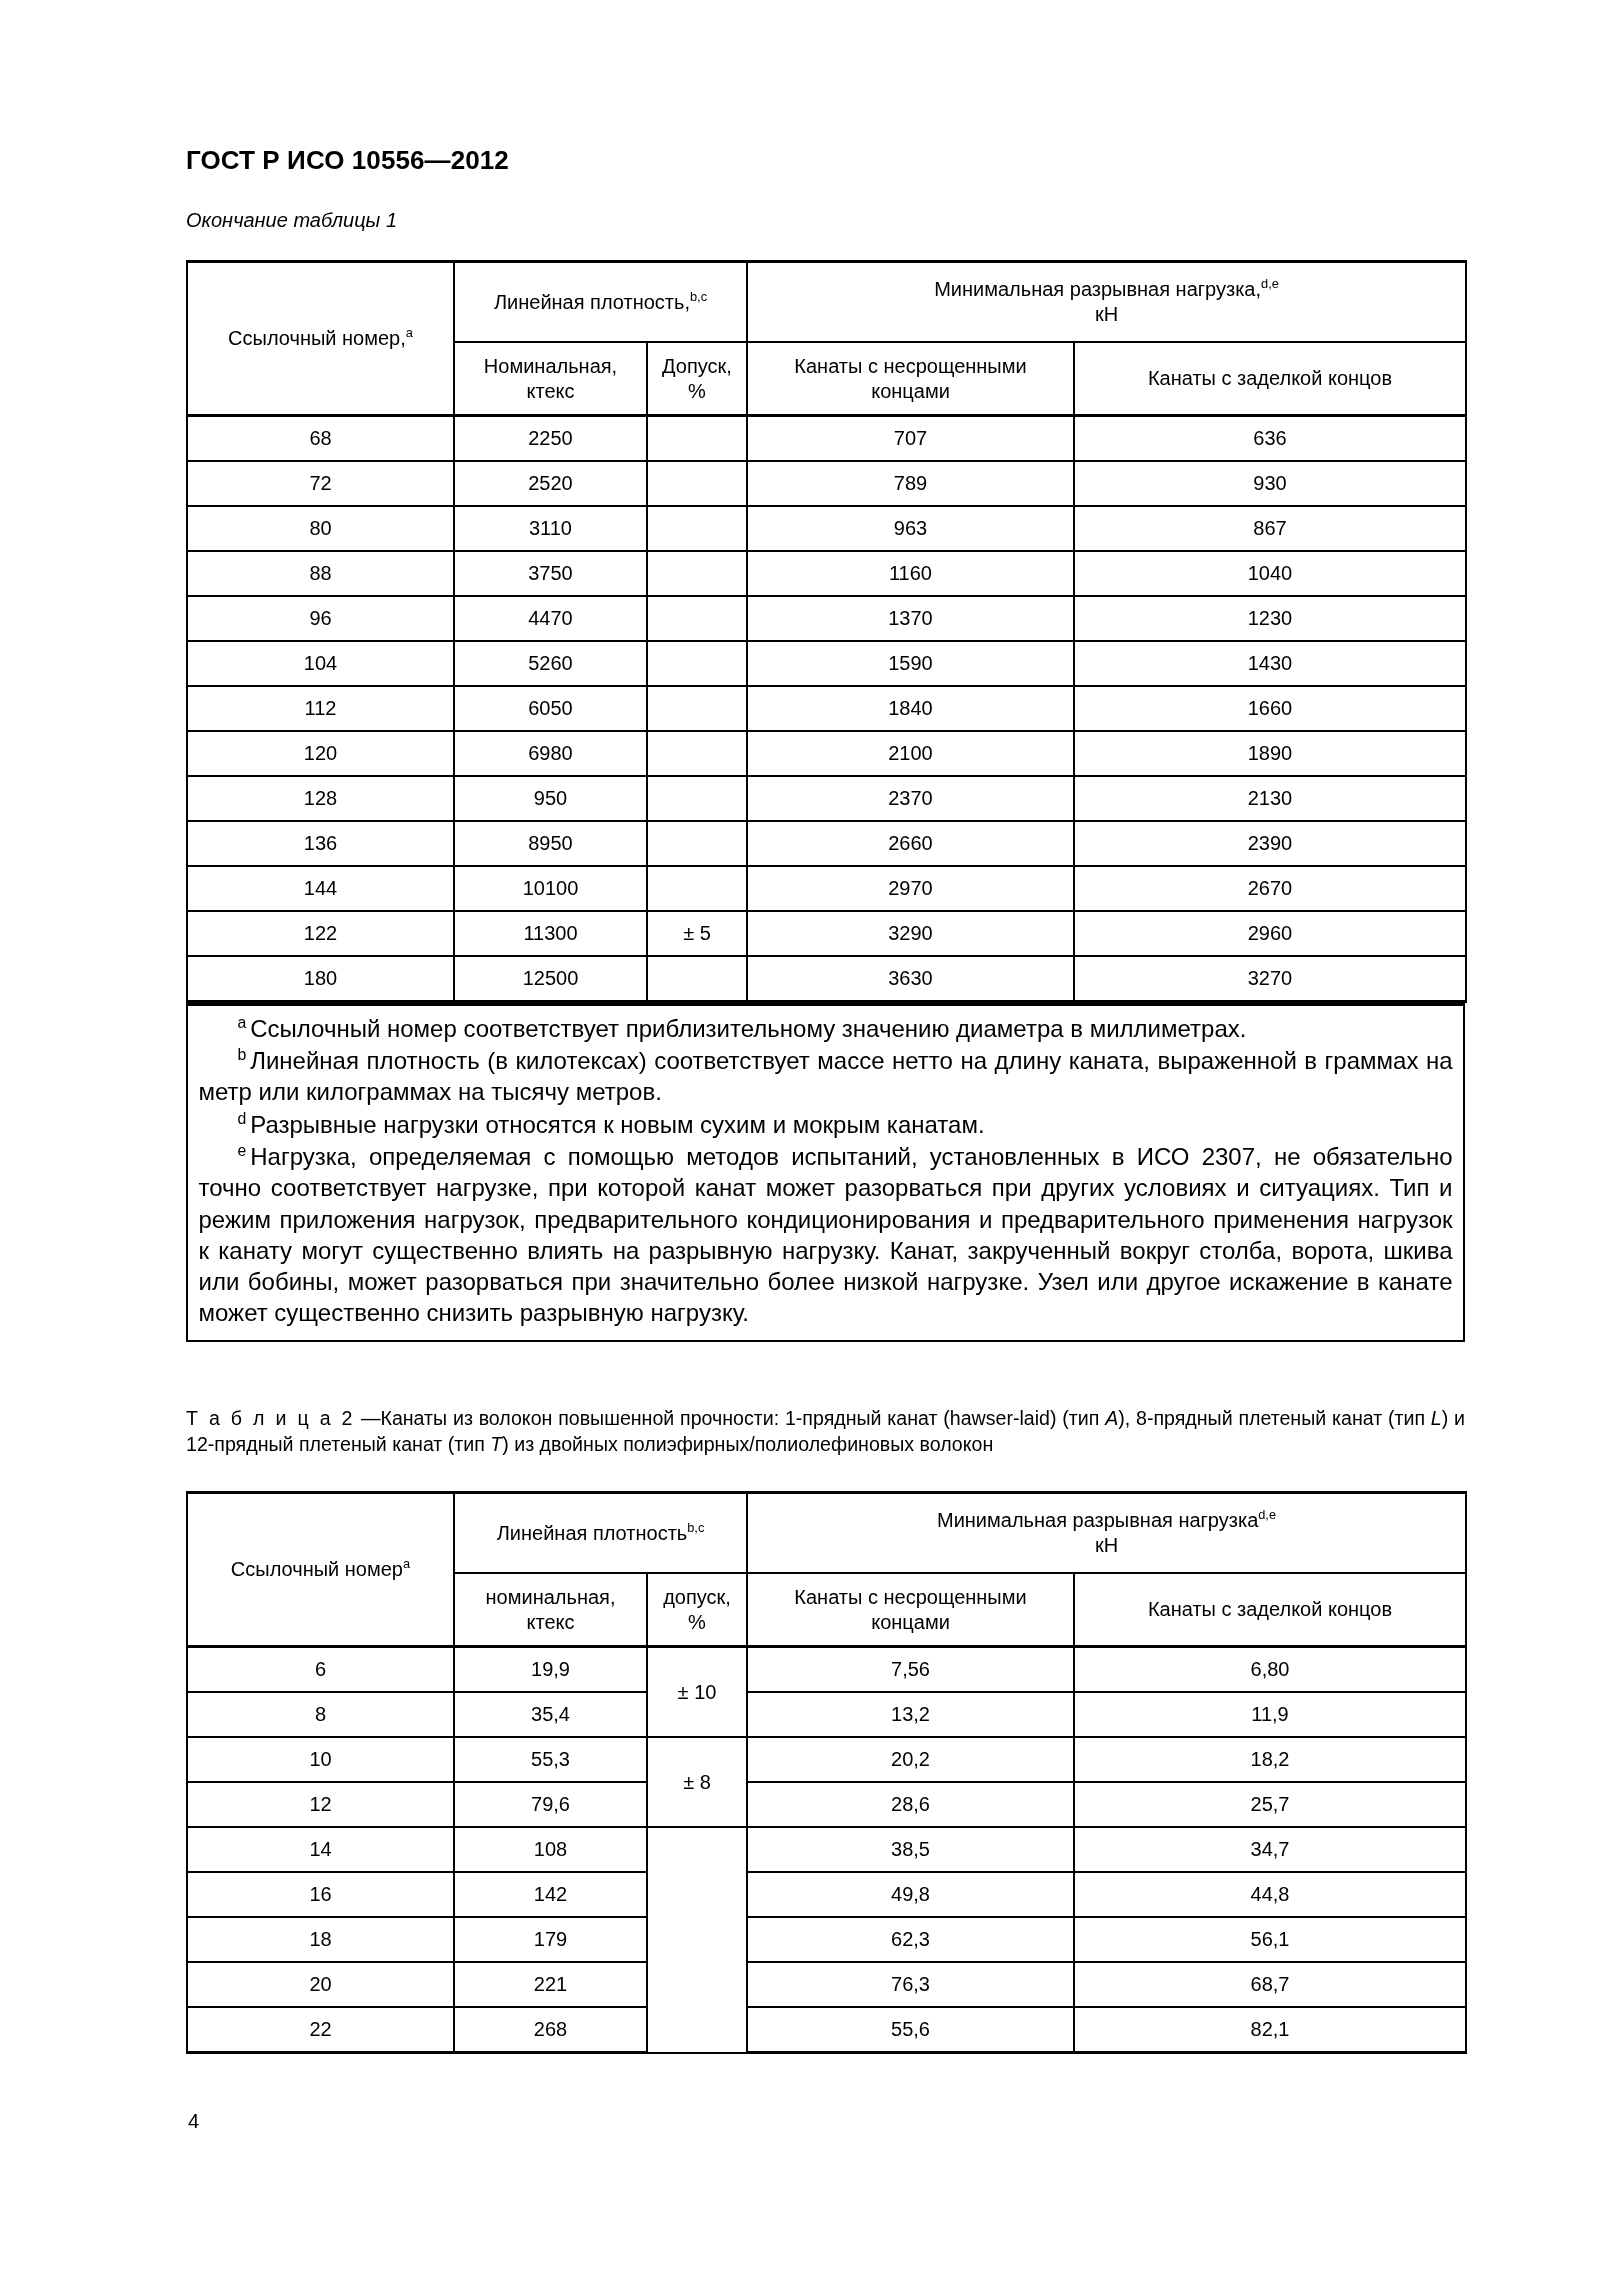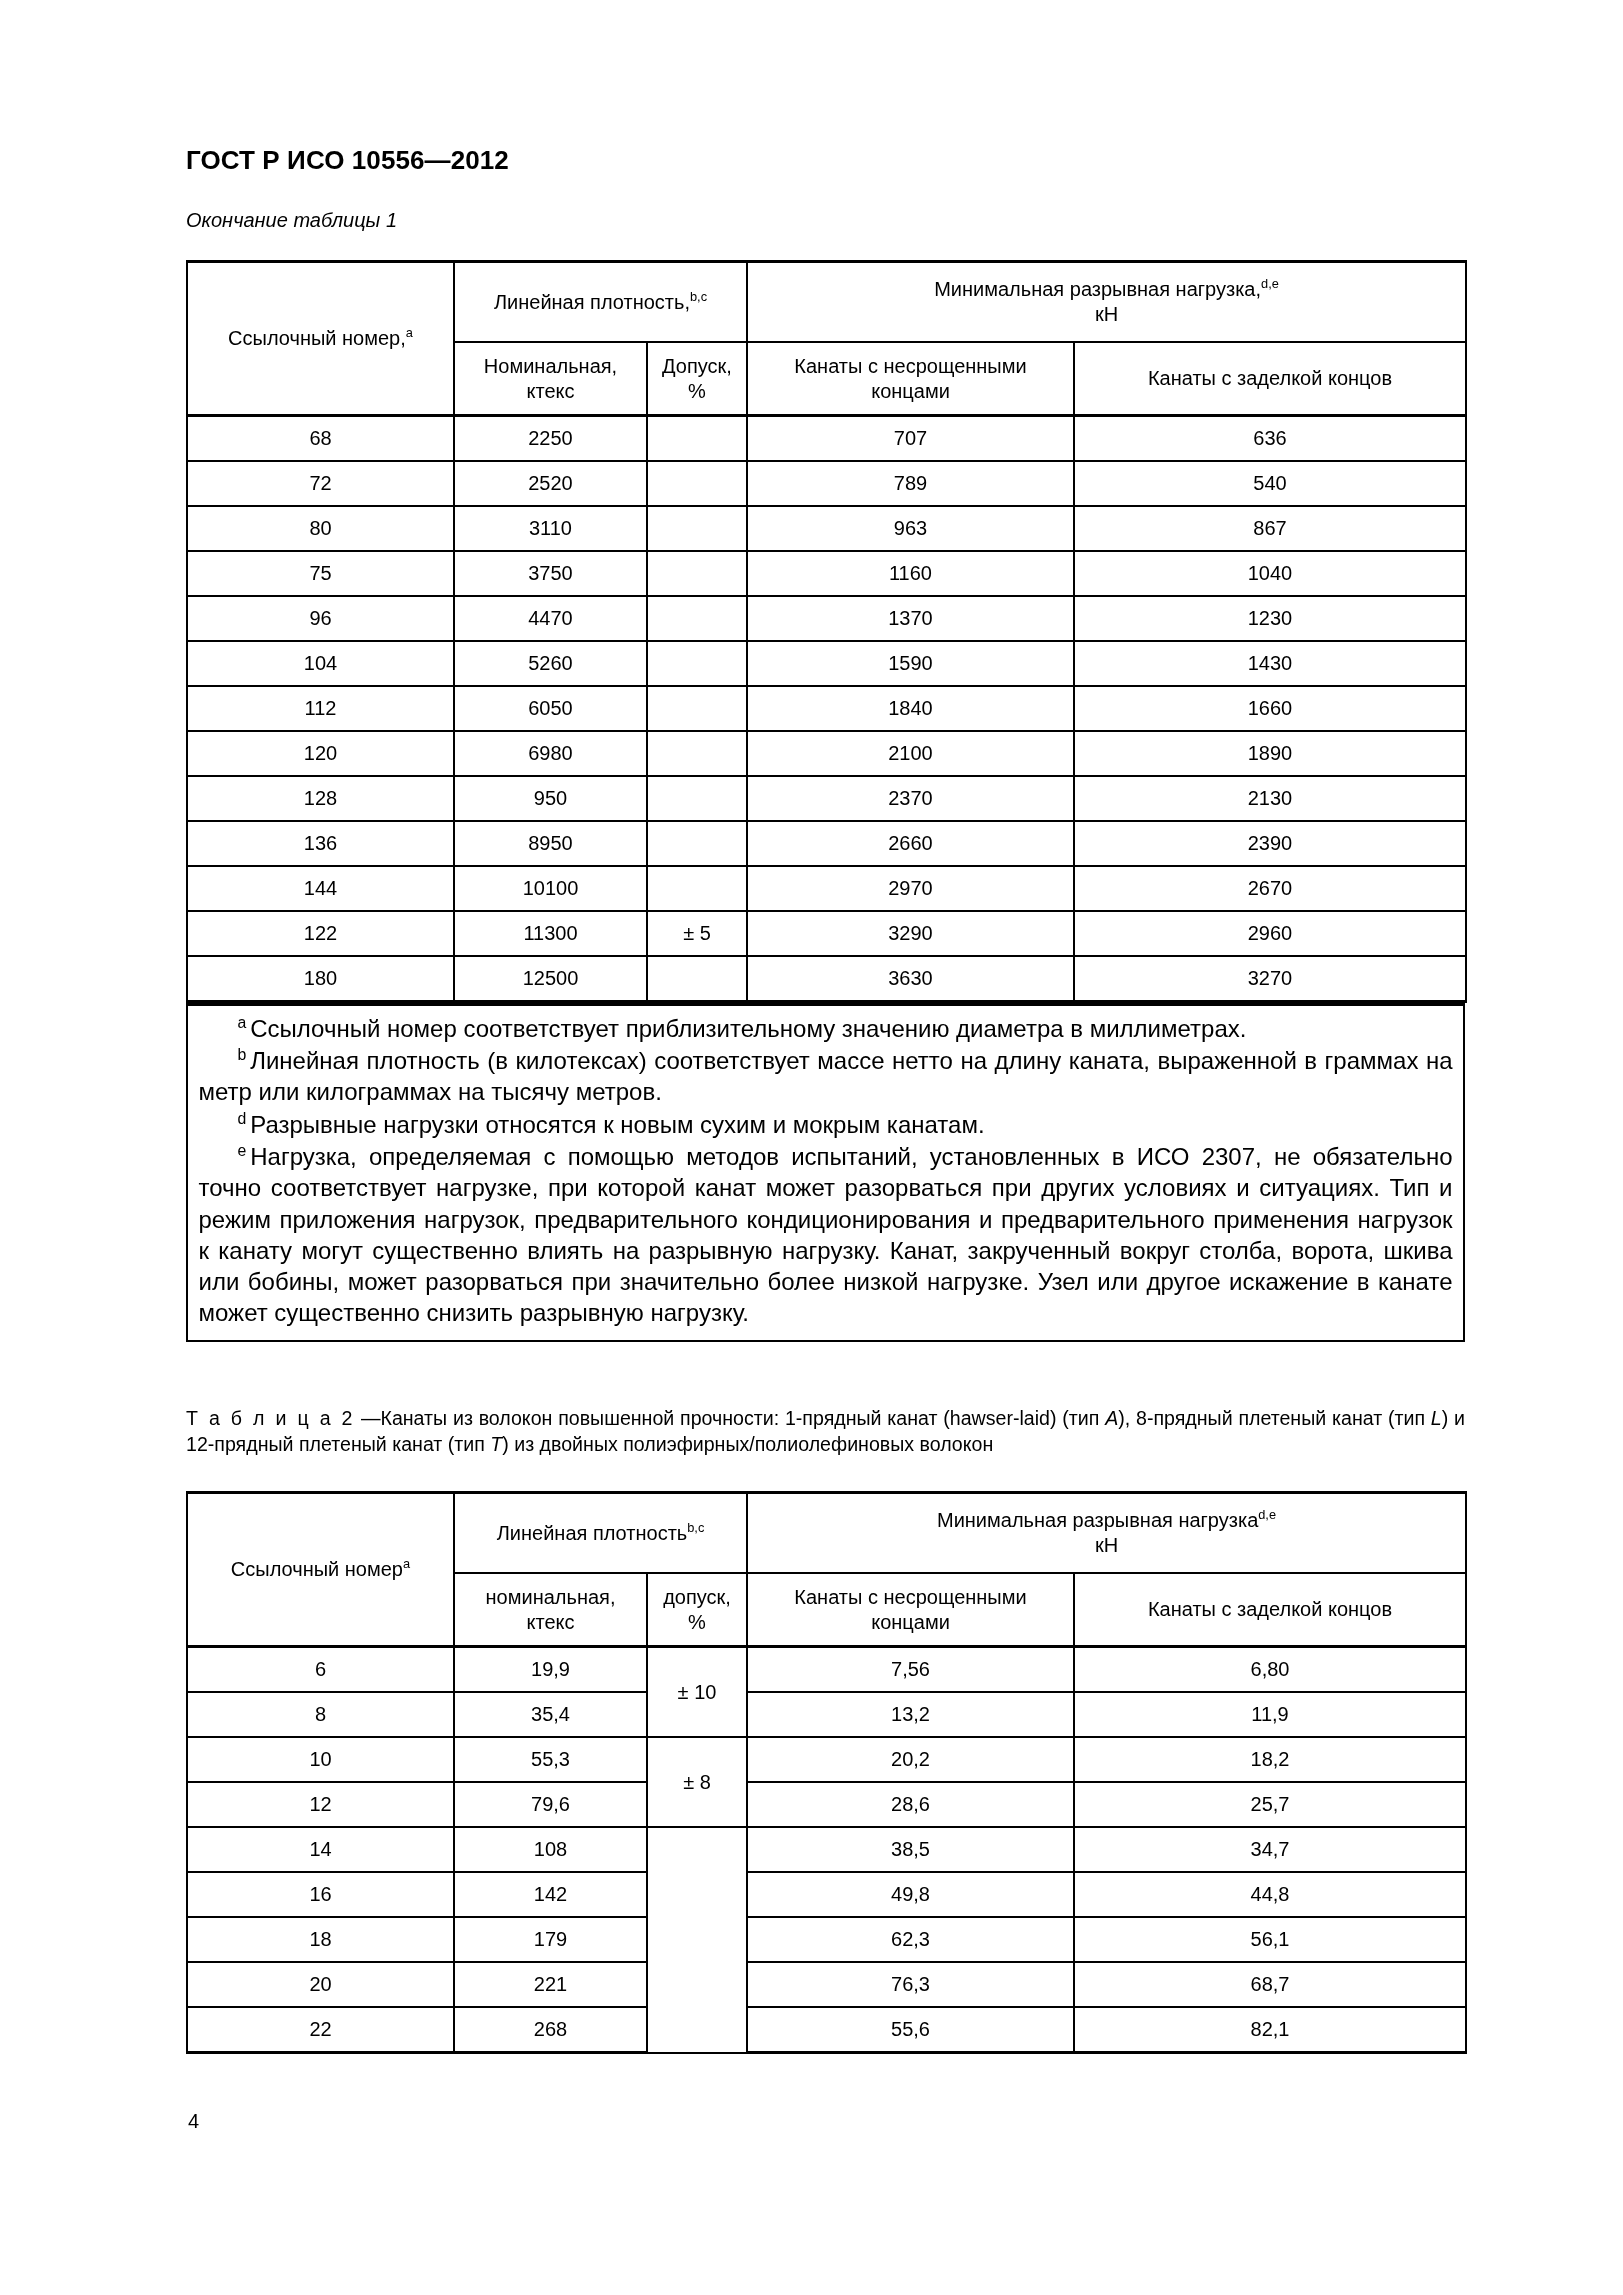--- a/index.html
+++ b/index.html
@@ -175,31 +175,31 @@
             <td class="row-cell">2250</td>
             <td class="row-cell"></td>
             <td class="row-cell">707</td>
             <td class="row-cell">636</td>
           </tr>
           <tr>
             <td class="row-cell">72</td>
             <td class="row-cell">2520</td>
             <td class="row-cell"></td>
             <td class="row-cell">789</td>
-            <td class="row-cell">540</td>
+            <td class="row-cell">930</td>
           </tr>
           <tr>
             <td class="row-cell">80</td>
             <td class="row-cell">3110</td>
             <td class="row-cell"></td>
             <td class="row-cell">963</td>
             <td class="row-cell">867</td>
           </tr>
           <tr>
-            <td class="row-cell">75</td>
+            <td class="row-cell">88</td>
             <td class="row-cell">3750</td>
             <td class="row-cell"></td>
             <td class="row-cell">1160</td>
             <td class="row-cell">1040</td>
           </tr>
           <tr>
             <td class="row-cell">96</td>
             <td class="row-cell">4470</td>
             <td class="row-cell"></td>
             <td class="row-cell">1370</td>

